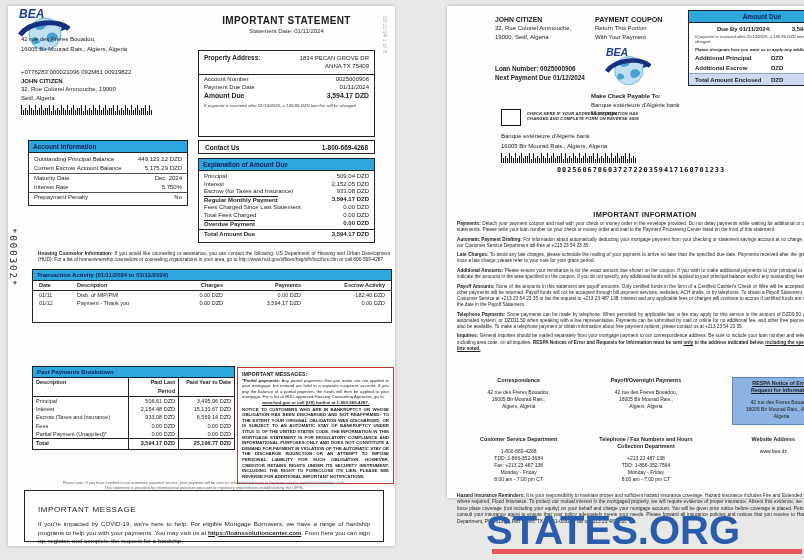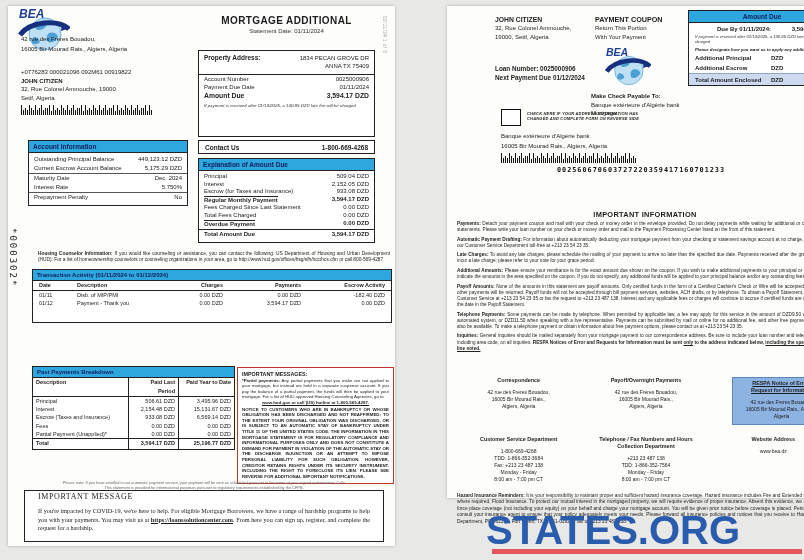--- a/index.html
+++ b/index.html
@@ -61,21 +61,21 @@
   .past-grid.hd { font-weight:bold; border-bottom:1px solid #222; line-height:9px; }
   .past-grid.tot { font-weight:bold; border-top:1px solid #222; line-height:9.5px; }
 
   .msg-box { border:1.6px solid #c0392b; padding:3px 4px; overflow:hidden; background:#fff; }
   .msg-title { font-weight:bold; font-size:5.4px; }
   .msg-par { font-size:4.3px; line-height:5.4px; text-align:justify; margin-top:1px; }
   .msg-link { font-size:4.4px; font-weight:bold; text-align:center; text-decoration:underline; line-height:6px; }
   .msg-notice { font-size:4.4px; line-height:5.6px; font-weight:bold; text-align:justify; margin-top:1px; }
 
   .footnotes { text-align:center; font-size:3.9px; line-height:5px; color:#666; }
-  .covid-box { border:1.4px solid #222; padding:1px 13px; font-family:Liberation Serif, serif; background:#fff; }
+  .covid-box { border:1.4px solid #222; padding:14px 13px; font-family:Liberation Sans, sans-serif; background:#fff; }
   .covid-title { font-size:8px; letter-spacing:.6px; }
   .covid-body { font-size:6.2px; line-height:8.6px; margin-top:6px; text-align:justify; }
   .covid-body .lnk { font-weight:bold; text-decoration:underline; }
 
   
   .r-small { font-size:6px; line-height:9px; }
   .r-bold { font-weight:bold; }
   .coupon-t { font-size:7.2px; font-weight:bold; }
   .amt-title { text-align:center; }
   .amt-due { display:flex; justify-content:space-between; padding:3px 6px 1px; font-size:6px; font-weight:bold; }
@@ -200,21 +200,21 @@
       <i style="height: 5px;"></i>
       <i style="height: 7px;"></i>
       <i style="height: 7px;"></i>
       <i style="height: 10px;"></i>
       <i style="height: 4px;"></i>
       <i style="height: 10px;"></i>
       <i style="height: 5px;"></i>
     </div>
 
   <div class="abs title-blk" style="left:186px; top:9px; width:185px;">
-    <div class="doc-title">MORTGAGE ADDITIONAL</div>
+    <div class="doc-title">IMPORTANT STATEMENT</div>
     <div class="doc-date">Statement Date: 01/11/2024</div>
   </div>
 
   <div class="abs boxed" style="left:190px; top:44px; width:177px; height:87px;">
     <div class="prop-head">
       <span class="lb">Property Address:</span>
       <span class="vl">
         <span style="display:block">1834 PECAN GROVE DR</span>
         <span style="display:block">ANNA TX 75409</span>
       </span>

